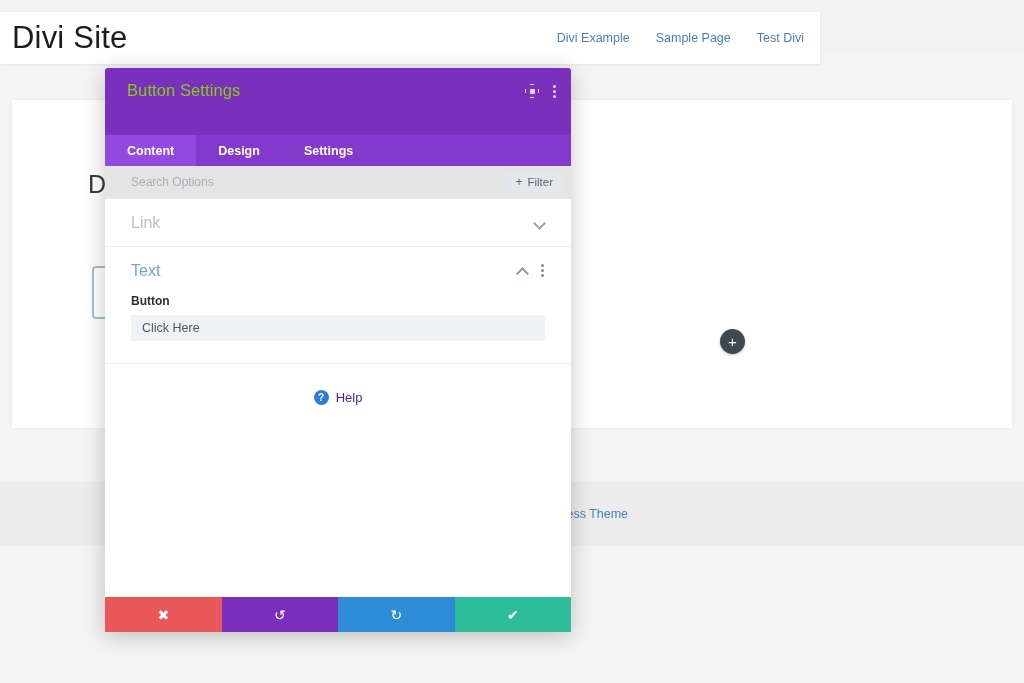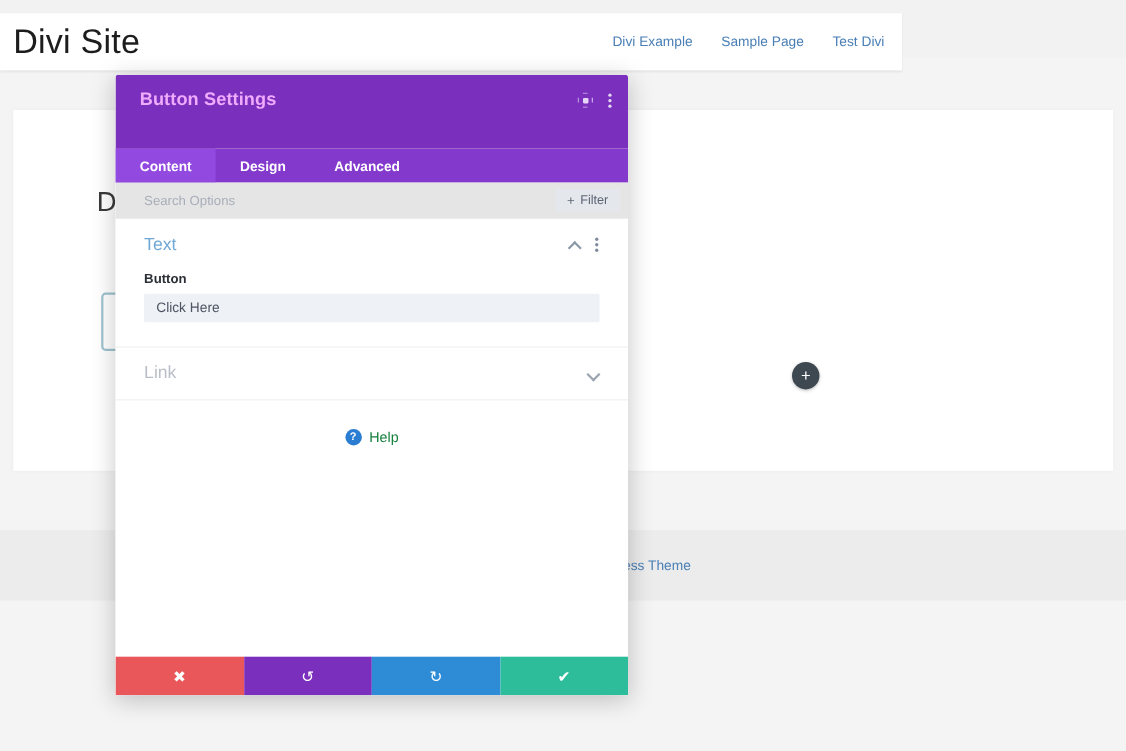--- a/index.html
+++ b/index.html
@@ -135,23 +135,23 @@
     overflow: hidden;
   }
   .modal-titlebar {
     background: #7a2fbd;
     height: 67px;
     position: relative;
     padding: 13px 16px 0 22px;
     box-sizing: border-box;
   }
   .modal-title {
-    color: #f0abfc;
+    color: #84cc16;
     font-size: 16.5px;
-    font-weight: bold;
+    font-weight: normal;
     letter-spacing: .1px;
     line-height: 19px;
   }
   .modal-preset {
     color: #e3cdf5;
     font-size: 11.5px;
     margin-top: 3px;
     line-height: 14px;
   }
   .modal-preset .caret {
@@ -339,21 +339,21 @@
     border-radius: 50%;
     background: #2a7dd1;
     color: #fff;
     font-size: 10px;
     font-weight: bold;
     display: flex;
     align-items: center;
     justify-content: center;
     line-height: 1;
   }
-  .help-label { font-size: 13px; color: #15803d; }
+  .help-label { font-size: 13px; color: #4c1d95; }
 
   .modal-footer {
     height: 35px;
     display: flex;
   }
   .fbtn {
     flex: 1;
     display: flex;
     align-items: center;
     justify-content: center;
@@ -399,60 +399,60 @@
           <i></i>
           <i></i>
           <i></i>
         </span>
     </div>
   </div>
 
   <div class="modal-tabs">
     <div class="modal-tab active">Content</div>
     <div class="modal-tab">Design</div>
-    <div class="modal-tab">Advanced</div>
+    <div class="modal-tab">Settings</div>
   </div>
 
   <div class="search-row">
     <input class="search-input" type="text" placeholder="Search Options" style="">
     <div class="filter-btn">
       <span class="plus">+</span>
       <span>Filter</span>
     </div>
   </div>
 
   <div class="modal-body">
+
+    <div class="section">
+      <div class="section-head">
+        <div class="section-title collapsed">Link</div>
+        <div class="section-head-icons">
+          <span class="chev gray"></span>
+        </div>
+      </div>
+    </div>
 
     <div class="section">
       <div class="section-head">
         <div class="section-title">Text</div>
         <div class="section-head-icons">
           <span class="chev up"></span>
           <span class="icon-kebab dark">
               <i></i>
               <i></i>
               <i></i>
             </span>
         </div>
       </div>
       <div class="text-section-content">
         <div class="field-label">Button</div>
         <input class="field-input" type="text" value="Click Here" style="">
       </div>
     </div>
 
-    <div class="section">
-      <div class="section-head">
-        <div class="section-title collapsed">Link</div>
-        <div class="section-head-icons">
-          <span class="chev gray"></span>
-        </div>
-      </div>
-    </div>
-
 
     <div class="help-row">
       <span class="help-icon">?</span>
       <span class="help-label">Help</span>
     </div>
 
   </div>
 
   <div class="modal-footer">
     <div class="fbtn cancel">

